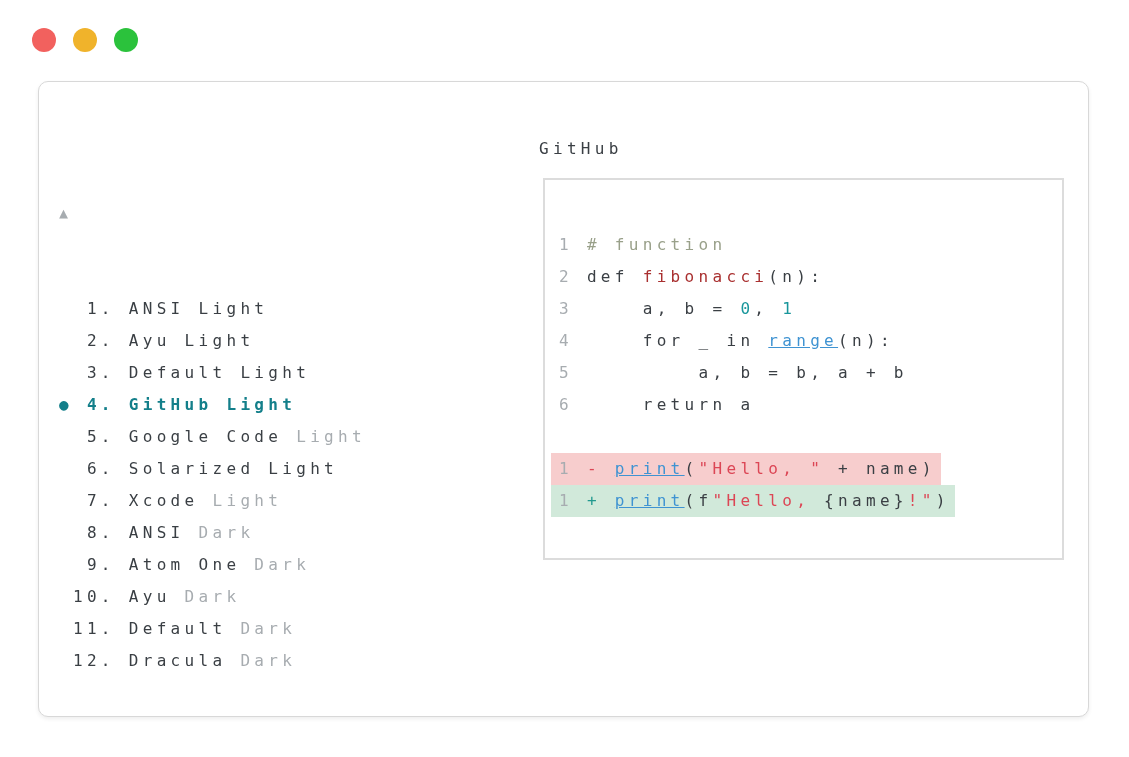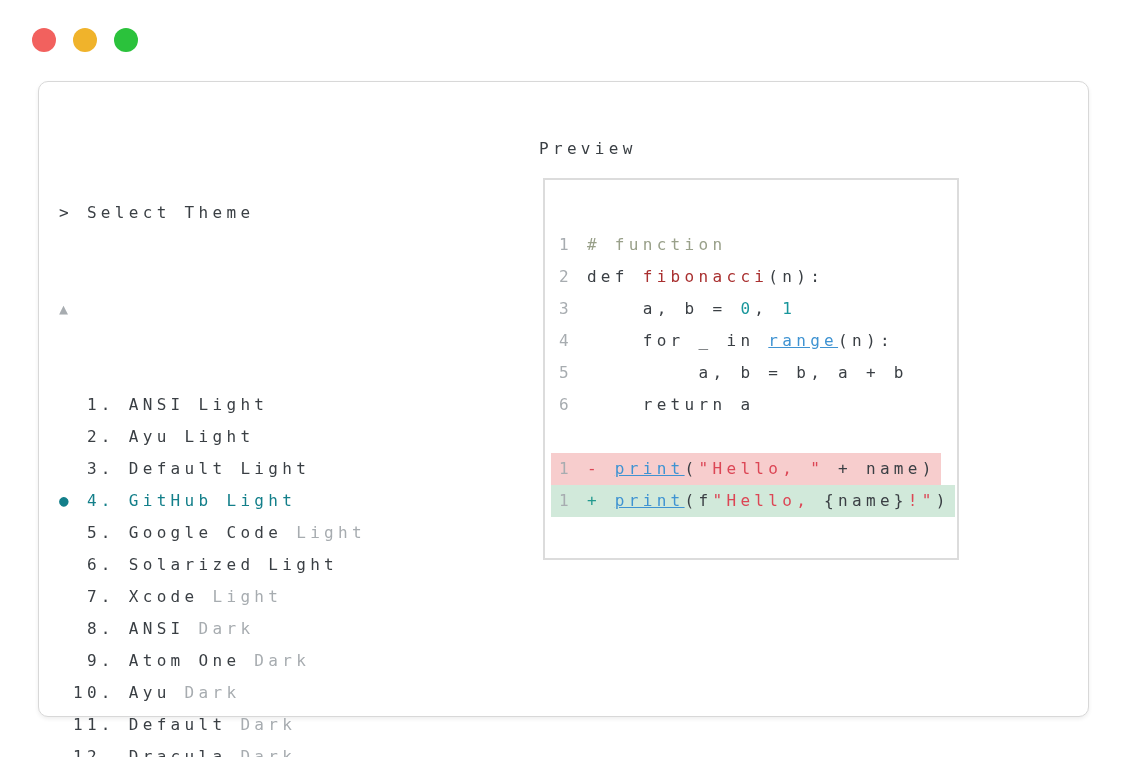--- a/index.html
+++ b/index.html
@@ -18,28 +18,28 @@
     position:absolute;left:38px;top:81px;width:1051px;height:636px;
     box-sizing:border-box;border:1.5px solid #d8d8d8;border-radius:10px;
     background:#ffffff;box-shadow:0 2px 4px rgba(0,0,0,0.07);
   }
   .mono{
     font-size:16px;letter-spacing:0.27em;line-height:32px;
     white-space:pre;color:var(--text-dark,#3a3f44);
   }
   .left-stack{position:absolute;left:20px;top:51px;}
   .dim{color:var(--text-dim,#a7acb0);}
-  .teal{color:var(--accent-teal,#137f8a);}
+  .teal{color:var(--accent-teal,#137f8a);font-weight:bold;}
   .arrow-up{color:var(--text-dim,#a7acb0);font-size:15px;}
   .theme-row{cursor:pointer;}
   .bullet{color:var(--accent-teal,#137f8a);}
 
   .preview-label{position:absolute;left:500px;top:51px;}
   .preview-box{
-    position:absolute;left:504px;top:96px;width:416px;height:382px;
+    position:absolute;left:504px;top:96px;width:521px;height:382px;
     box-sizing:border-box;border:2px solid #dcdcdc;background:#ffffff;
   }
   .code{position:absolute;left:14px;top:49px;right:0;}
   .code-line{height:32px;}
   .tk-t{color:var(--text-dark,#3a3f44);text-align:right;}
   .tk-ln{color:var(--text-dim,#a7acb0);}
   .tk-c{color:var(--comment,#99a08a);}
   .tk-fn{color:var(--function-red,#a93030);}
   .tk-n{color:var(--number-teal,#18969b);}
   .tk-b{color:var(--builtin-blue,#3f93d2);text-decoration:underline;}
@@ -55,27 +55,26 @@
 
 <div class="traffic">
   <div class="light red"></div>
   <div class="light yellow"></div>
   <div class="light green"></div>
 </div>
 
 <div class="window">
 
   <div class="left-stack mono">
-    <div>&gt; Select Theme</div>
     <div class="arrow-up">▲</div>
     <div id="theme-list"><div class="theme-row"><span class="bullet"> </span><span> 1. </span><span>ANSI Light</span></div><div class="theme-row"><span class="bullet"> </span><span> 2. </span><span>Ayu Light</span></div><div class="theme-row"><span class="bullet"> </span><span> 3. </span><span>Default Light</span></div><div class="theme-row teal"><span class="bullet">●</span><span> 4. </span><span>GitHub Light</span></div><div class="theme-row"><span class="bullet"> </span><span> 5. </span><span>Google Code</span><span class="dim"> Light</span></div><div class="theme-row"><span class="bullet"> </span><span> 6. </span><span>Solarized Light</span></div><div class="theme-row"><span class="bullet"> </span><span> 7. </span><span>Xcode</span><span class="dim"> Light</span></div><div class="theme-row"><span class="bullet"> </span><span> 8. </span><span>ANSI</span><span class="dim"> Dark</span></div><div class="theme-row"><span class="bullet"> </span><span> 9. </span><span>Atom One</span><span class="dim"> Dark</span></div><div class="theme-row"><span class="bullet"> </span><span>10. </span><span>Ayu</span><span class="dim"> Dark</span></div><div class="theme-row"><span class="bullet"> </span><span>11. </span><span>Default</span><span class="dim"> Dark</span></div><div class="theme-row"><span class="bullet"> </span><span>12. </span><span>Dracula</span><span class="dim"> Dark</span></div></div>
     
     
     
   </div>
 
-  <div class="preview-label mono">Preview</div>
+  <div class="preview-label mono">GitHub</div>
 
   <div class="preview-box">
     <div class="code mono" id="code-block"><div class="code-line"><span class="tk-ln">1 </span><span class="tk-c"># function</span></div><div class="code-line"><span class="tk-ln">2 </span><span class="tk-t">def </span><span class="tk-fn">fibonacci</span><span class="tk-t">(n):</span></div><div class="code-line"><span class="tk-ln">3 </span><span class="tk-t">    a, b = </span><span class="tk-n">0</span><span class="tk-t">, </span><span class="tk-n">1</span></div><div class="code-line"><span class="tk-ln">4 </span><span class="tk-t">    for _ in </span><span class="tk-b">range</span><span class="tk-t">(n):</span></div><div class="code-line"><span class="tk-ln">5 </span><span class="tk-t">        a, b = b, a + b</span></div><div class="code-line"><span class="tk-ln">6 </span><span class="tk-t">    return a</span></div><div class="code-line">&nbsp;</div><div class="code-line"><span class="band band-del"><span class="tk-ln">1 </span><span class="tk-del">- </span><span class="tk-b">print</span><span class="tk-t">(</span><span class="tk-s">"Hello, "</span><span class="tk-t"> + name)</span></span></div><div class="code-line"><span class="band band-add"><span class="tk-ln">1 </span><span class="tk-add">+ </span><span class="tk-b">print</span><span class="tk-t">(f</span><span class="tk-s">"Hello, </span><span class="tk-t">{name}</span><span class="tk-s">!"</span><span class="tk-t">)</span></span></div></div>
   </div>
 
 </div>
 
 </body></html>

